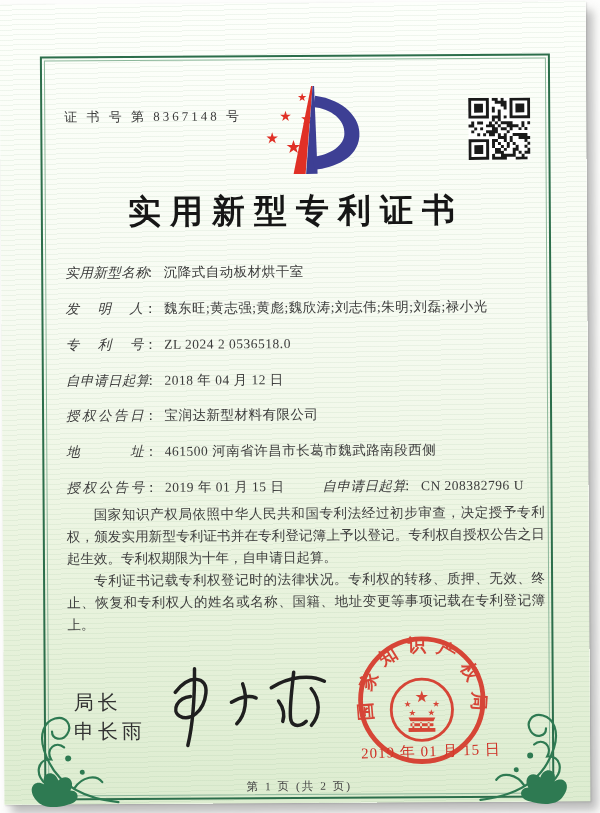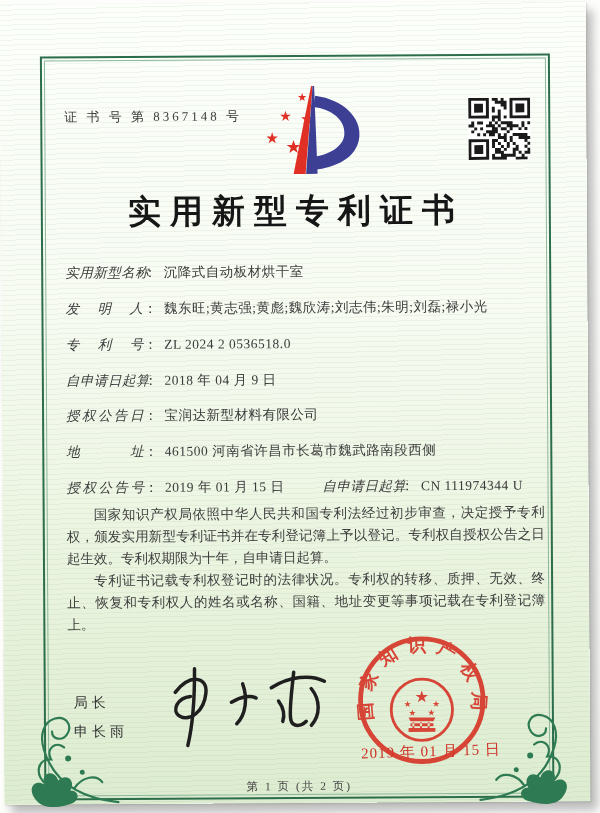--- a/index.html
+++ b/index.html
@@ -31,21 +31,21 @@
   .fcolon { display:inline-block; margin-right:7px; }
   .fvalue { letter-spacing:0.5px; }
   .grant-pair { margin-left:38px; }
 
   .r1{top:260px} .r2{top:296px} .r3{top:332px} .r4{top:368px} .r5{top:403px} .r6{top:439px} .r7{top:475px}
 
   .body-text { position:absolute; left:64px; top:500px; width:478px; font-size:13.5px;
                line-height:22px; color:#3e3e3e; text-align:justify; }
   .body-text p { text-indent:2em; }
 
-  .signer { position:absolute; left:70px; top:684px; font-size:14px; color:#333; letter-spacing:4px; line-height:29px; }
+  .signer { position:absolute; left:70px; top:684px; font-size:20px; color:#333; letter-spacing:4px; line-height:29px; }
 
   .signature { position:absolute; left:142px; top:658px; width:200px; height:92px; }
 
   .seal { position:absolute; left:351px; top:631px; width:134px; height:134px; opacity:0.93; z-index:3; }
   .seal-date { position:absolute; left:357px; top:740px; font-size:15px; color:#cf3126;
                letter-spacing:1px; z-index:2; transform:rotate(-1.5deg); white-space:nowrap; }
 
   .footer { position:absolute; left:40px; top:776px; width:510px; text-align:center;
             font-size:11.5px; letter-spacing:2px; color:#444; }
 
@@ -91,30 +91,30 @@
     <div class="frow r1">
       <span class="flabel">实用新型名称</span><span class="fcolon">：</span><span class="fvalue">沉降式自动板材烘干室</span>
     </div>
     <div class="frow r2">
       <span class="flabel">发明人</span><span class="fcolon">：</span><span class="fvalue">魏东旺;黄志强;黄彪;魏欣涛;刘志伟;朱明;刘磊;禄小光</span>
     </div>
     <div class="frow r3">
       <span class="flabel">专利号</span><span class="fcolon">：</span><span class="fvalue">ZL 2024 2 0536518.0</span>
     </div>
     <div class="frow r4">
-      <span class="flabel">自申请日起算</span><span class="fcolon">：</span><span class="fvalue">2018 年 04 月 9 日</span>
+      <span class="flabel">自申请日起算</span><span class="fcolon">：</span><span class="fvalue">2018 年 04 月 12 日</span>
     </div>
     <div class="frow r5">
       <span class="flabel">授权公告日</span><span class="fcolon">：</span><span class="fvalue">宝润达新型材料有限公司</span>
     </div>
     <div class="frow r6">
       <span class="flabel">地址</span><span class="fcolon">：</span><span class="fvalue">461500 河南省许昌市长葛市魏武路南段西侧</span>
     </div>
     <div class="frow r7">
-      <span class="flabel">授权公告号</span><span class="fcolon">：</span><span class="fvalue">2019 年 01 月 15 日</span><span class="grant-pair"><span class="flabel">自申请日起算</span><span class="fcolon">：</span><span class="fvalue">CN 111974344 U</span></span>
+      <span class="flabel">授权公告号</span><span class="fcolon">：</span><span class="fvalue">2019 年 01 月 15 日</span><span class="grant-pair"><span class="flabel">自申请日起算</span><span class="fcolon">：</span><span class="fvalue">CN 208382796 U</span></span>
     </div>
 
     <div class="body-text">
       <p>国家知识产权局依照中华人民共和国专利法经过初步审查，决定授予专利权，颁发实用新型专利证书并在专利登记簿上予以登记。专利权自授权公告之日起生效。专利权期限为十年，自申请日起算。</p>
       <p>专利证书记载专利权登记时的法律状况。专利权的转移、质押、无效、终止、恢复和专利权人的姓名或名称、国籍、地址变更等事项记载在专利登记簿上。</p>
     </div>
 
     <div class="signer">
       <div>局长</div>
       <div>申长雨</div>

